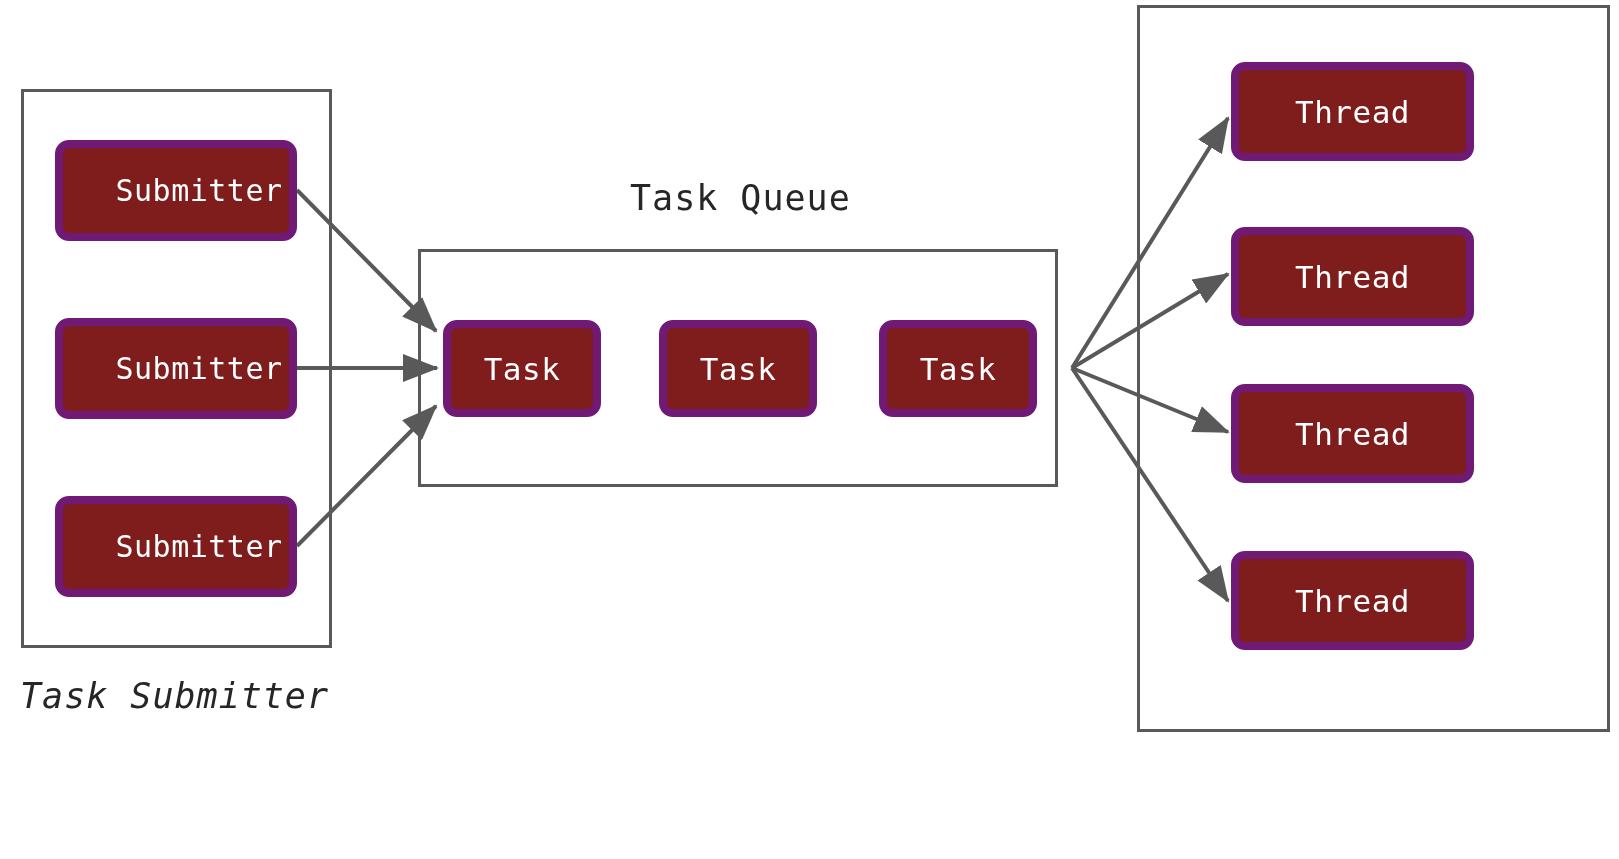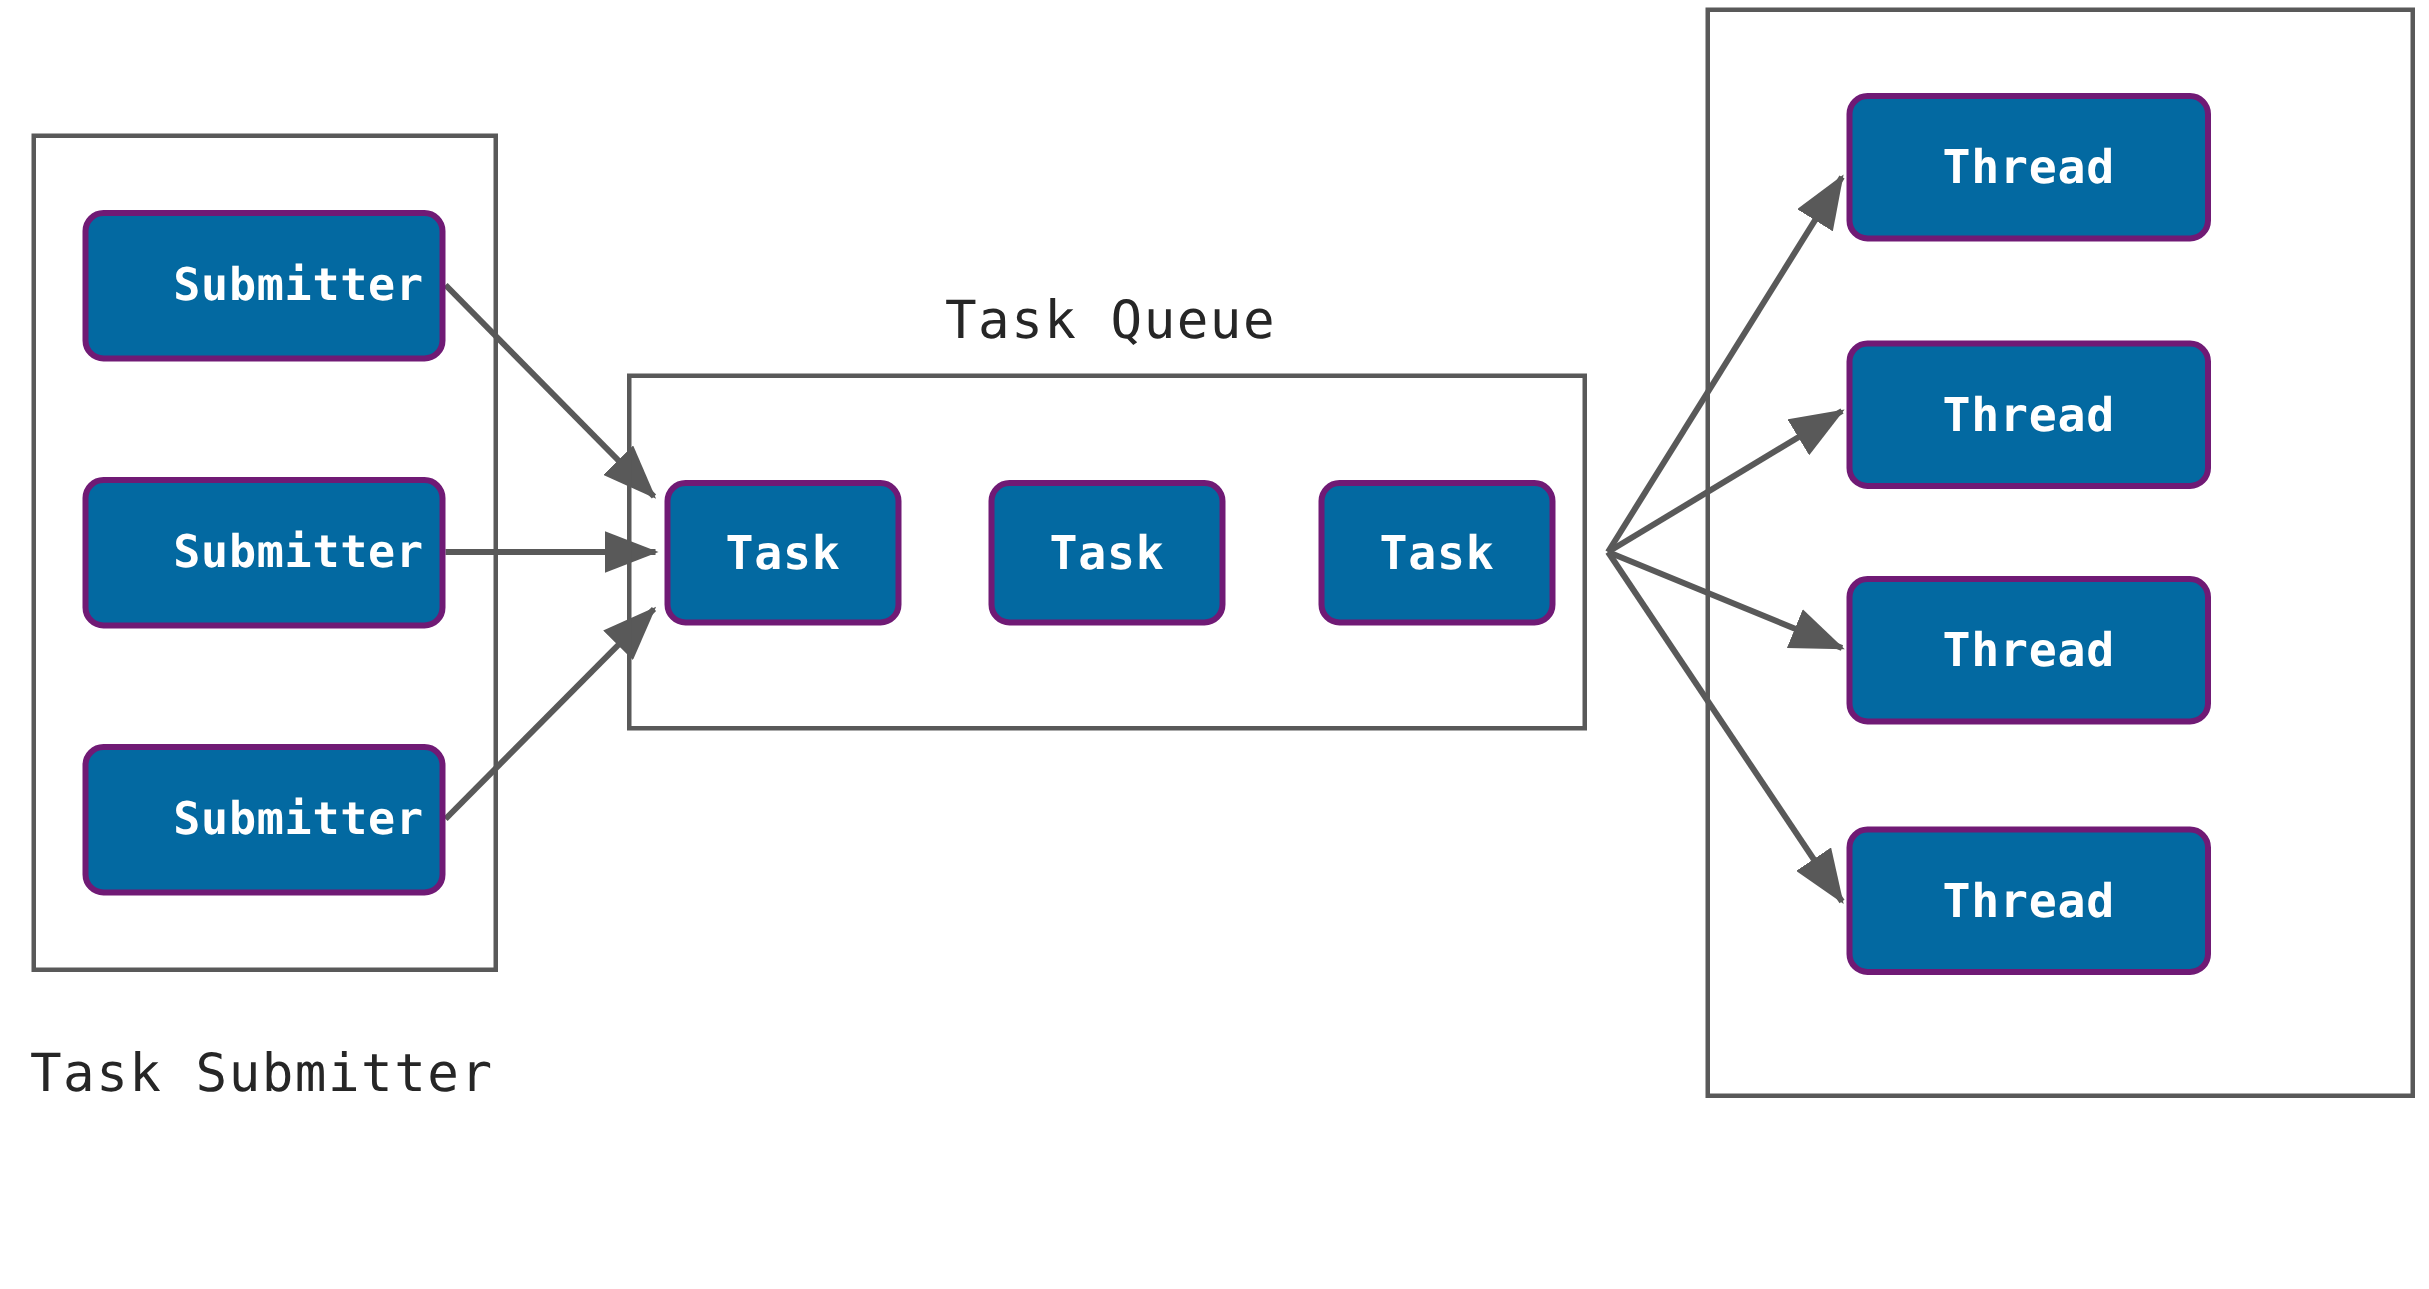--- a/index.html
+++ b/index.html
@@ -29,28 +29,28 @@
   }
   .group-box {
     position: absolute;
     border: 3px solid #595959;
     background: transparent;
     box-sizing: border-box;
   }
   .node {
     position: absolute;
     box-sizing: border-box;
-    background: #0369a1;
-    border: 4px solid #701a75;
+    background: #7f1d1d;
+    border: 8px solid #701a75;
     border-radius: 14px;
     display: flex;
     align-items: center;
     justify-content: center;
     color: #ffffff;
-    font-weight: bold;
+    font-weight: normal;
     letter-spacing: 0.5px;
     text-shadow: 0 0 1px rgba(0,0,0,0.08);
   }
   .node.submitter {
     font-size: 30px;
     padding-left: 46px;
   }
   .node.task {
     font-size: 31px;
   }
@@ -99,23 +99,23 @@
   </div>
 
   <div class="node submitter" style="left:55px; top:318px; width:242px; height:101px;">
     <span>Submitter</span>
   </div>
 
   <div class="node submitter" style="left:55px; top:496px; width:242px; height:101px;">
     <span>Submitter</span>
   </div>
 
-  <div class="caption" style="left:20px; top:696px;">Task Submitter</div>
+  <div class="caption" style="left:20px; top:676px;font-style:italic;">Task Submitter</div>
 
-  <div class="caption" style="left:630px; top:194px;">Task Queue</div>
+  <div class="caption" style="left:630px; top:178px;">Task Queue</div>
 
   <div class="group-box" style="left:418px; top:249px; width:640px; height:238px;"></div>
 
   <div class="node task" style="left:443px; top:320px; width:158px; height:97px;">
     <span>Task</span>
   </div>
 
   <div class="node task" style="left:659px; top:320px; width:158px; height:97px;">
     <span>Task</span>
   </div>

